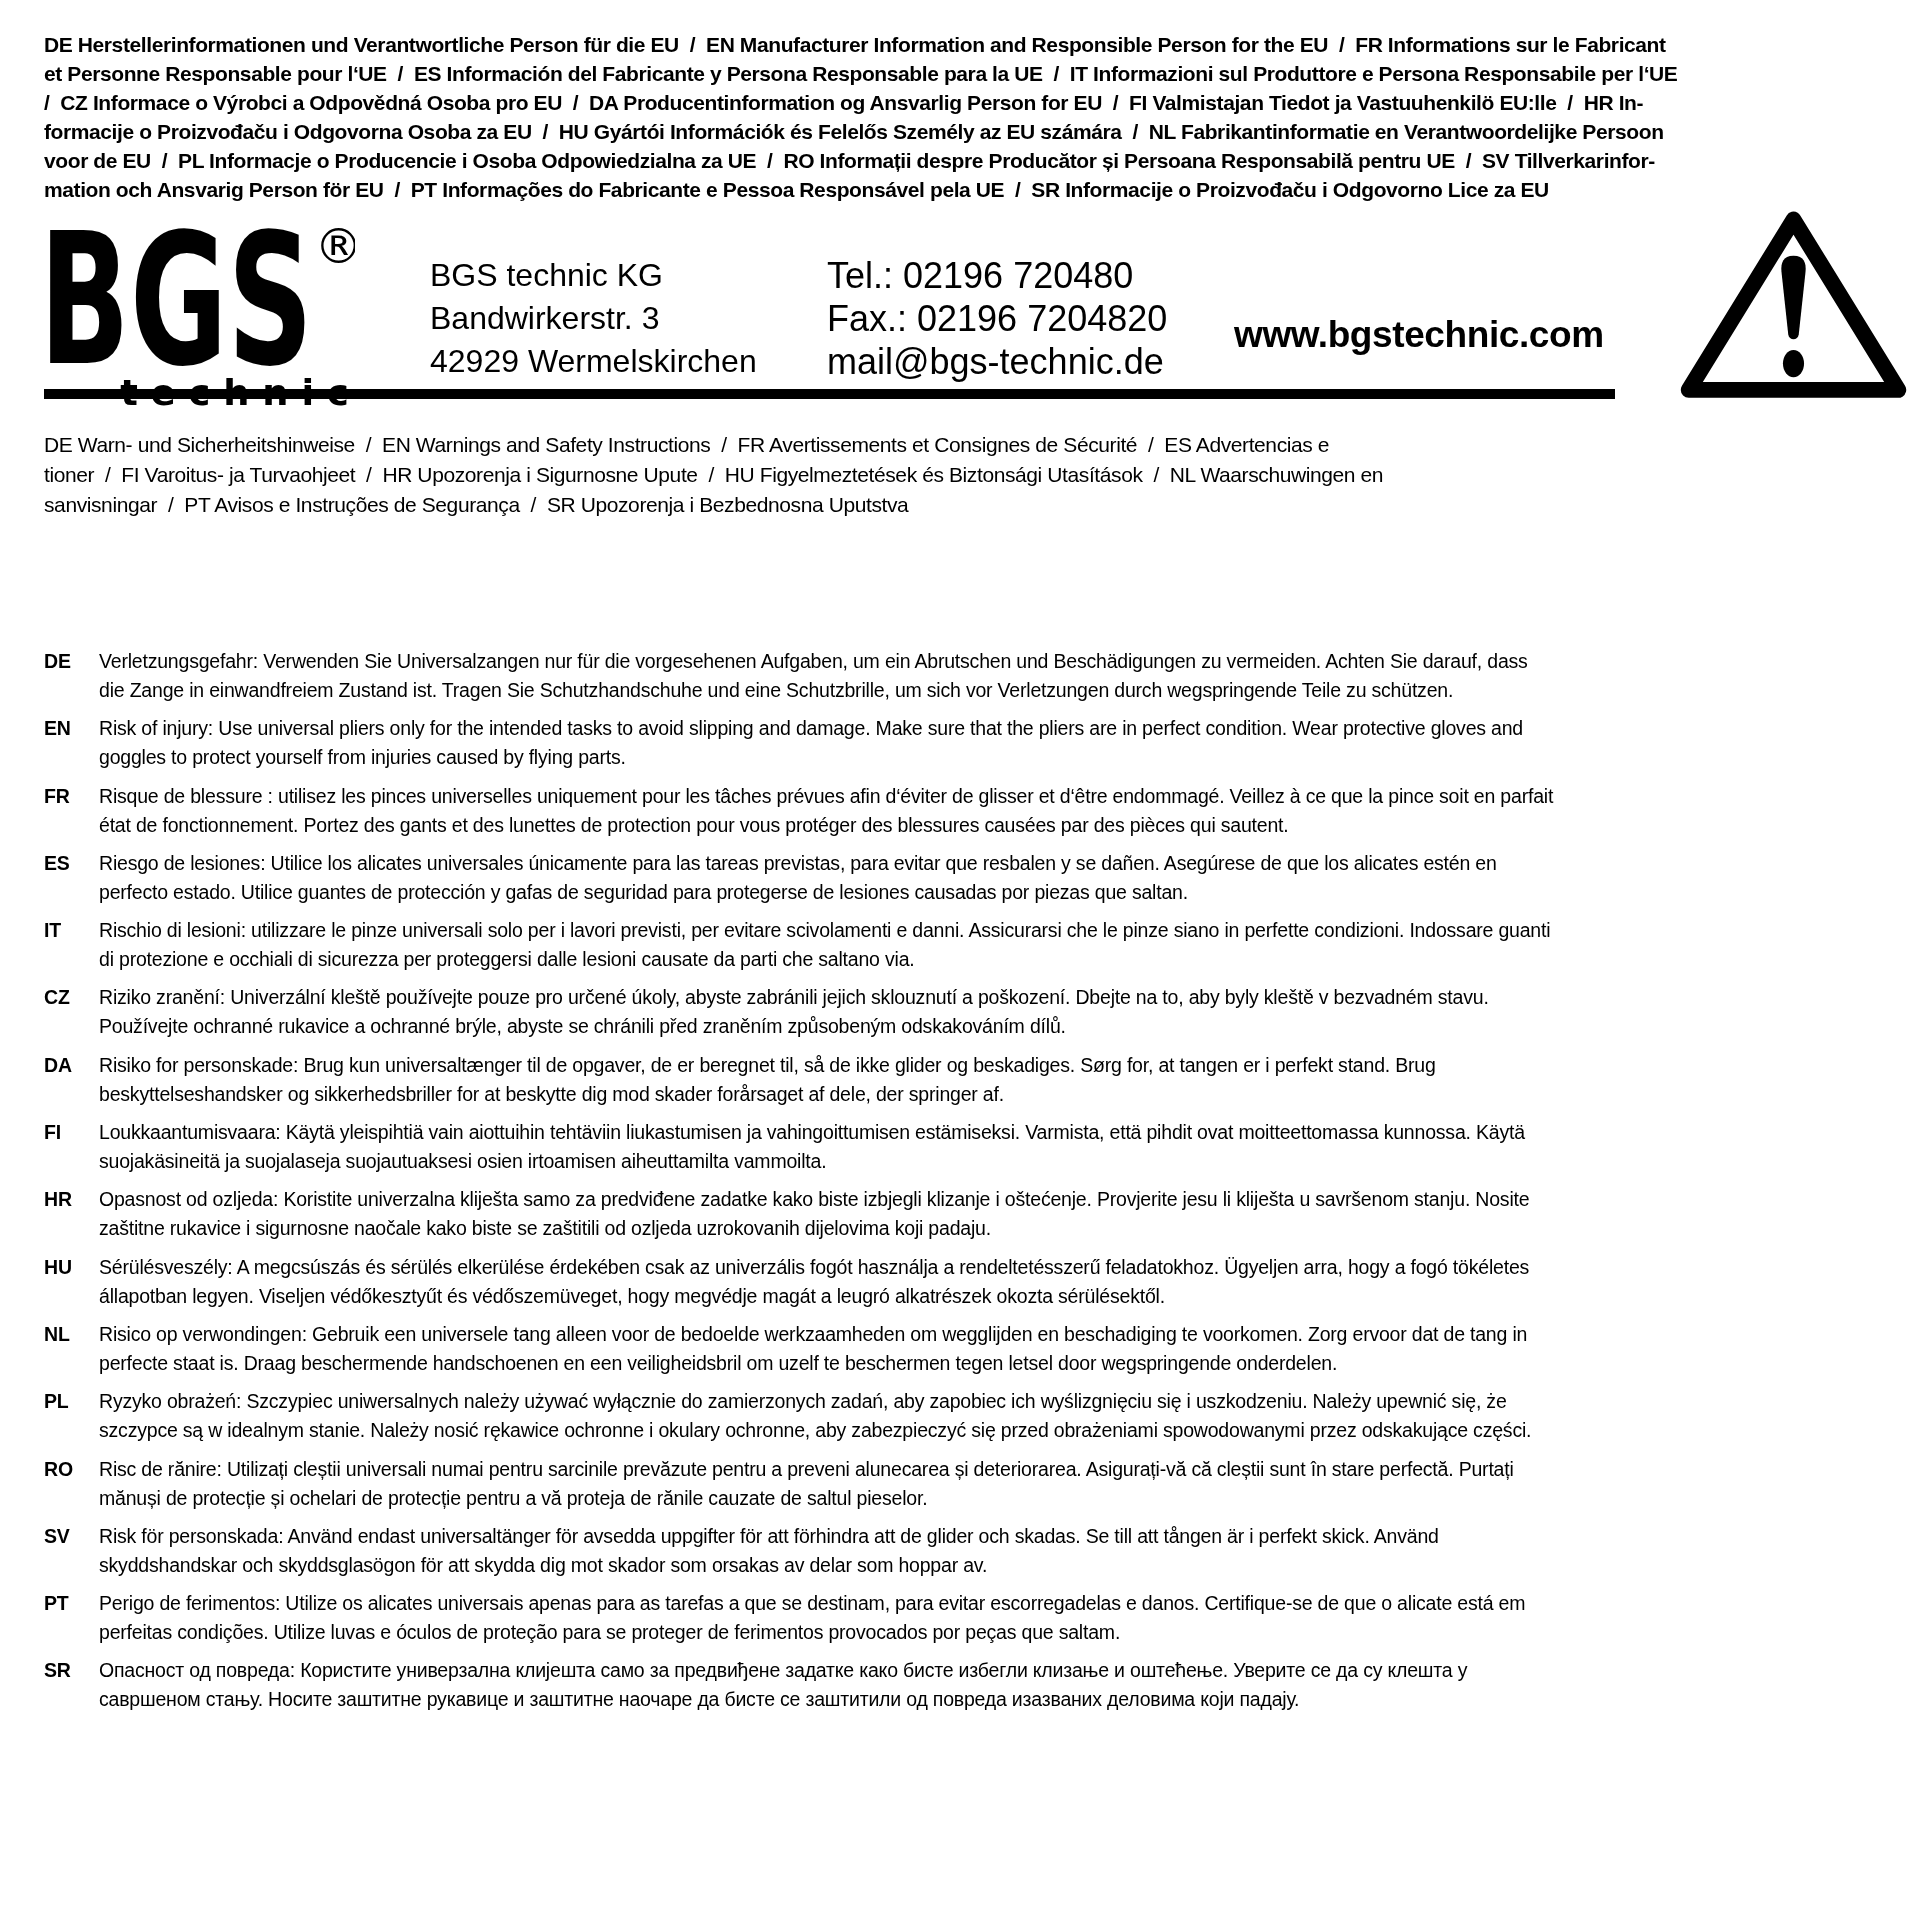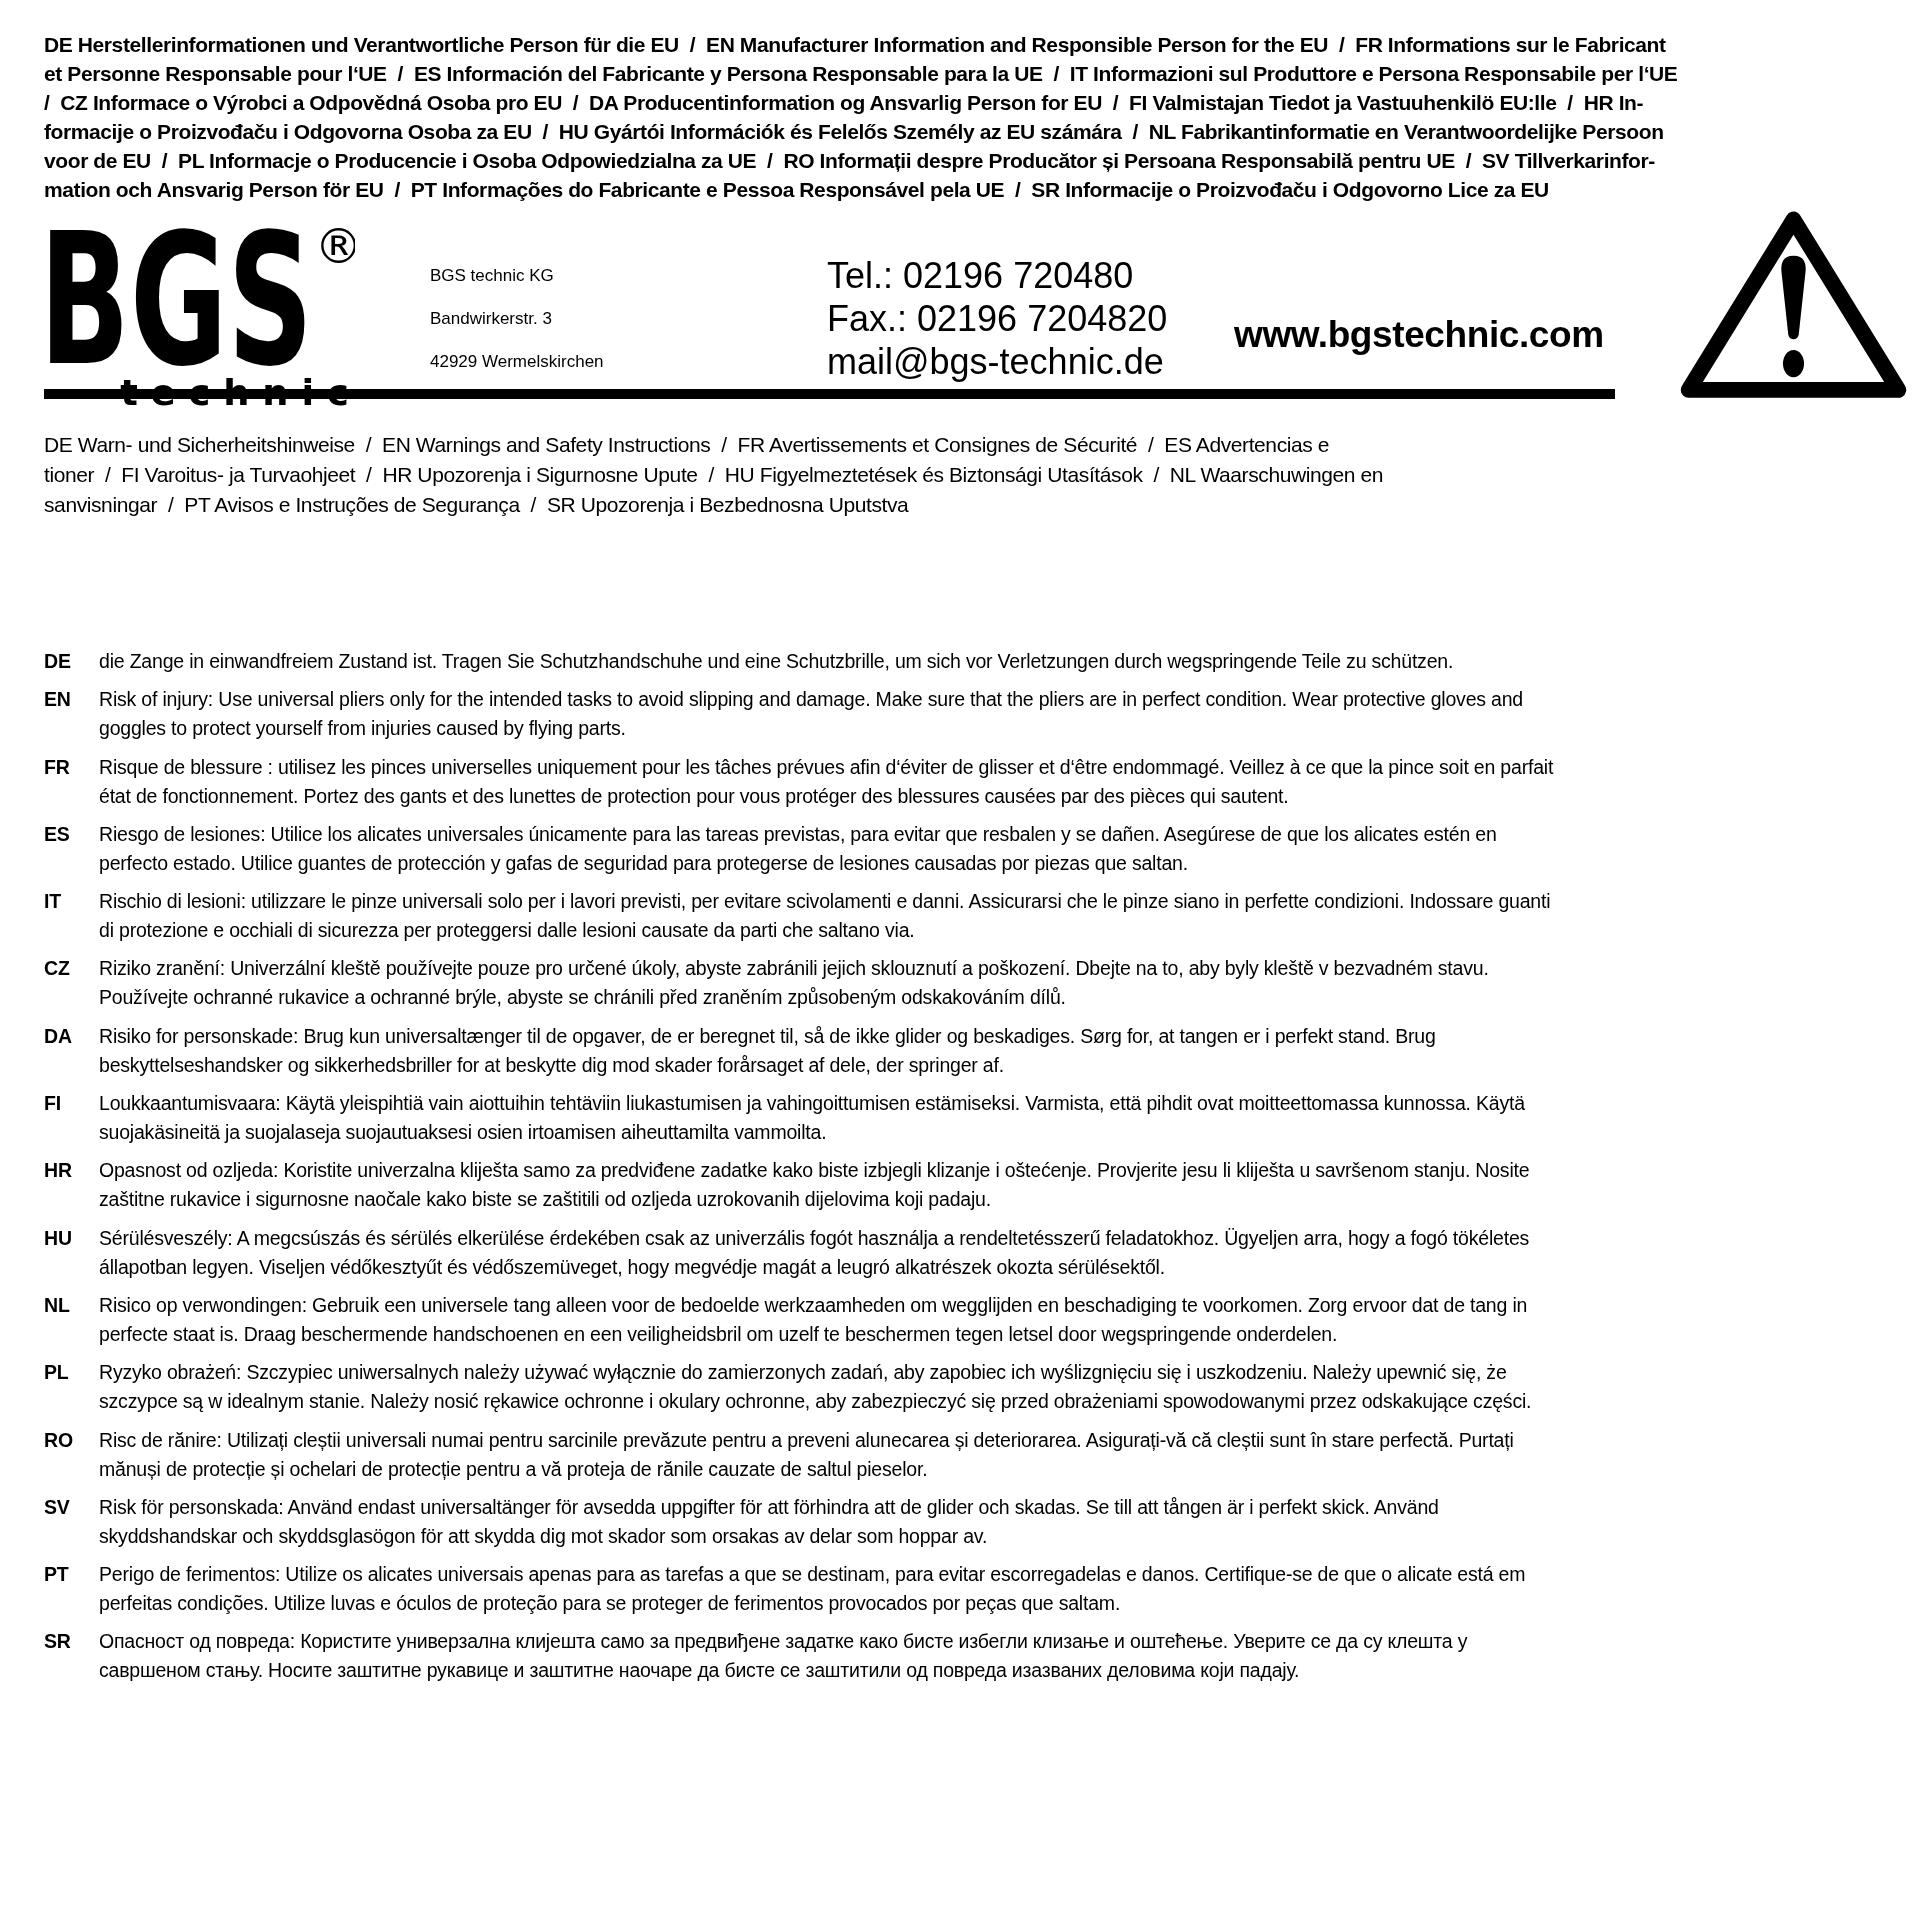--- a/index.html
+++ b/index.html
@@ -12,21 +12,21 @@
     overflow:hidden;
   }
   
   .hdr-top{
     position:absolute;left:44px;top:30px;width:1852px;
     font-weight:bold;font-size:21px;line-height:29px;letter-spacing:-0.4px;
   }
   .hline{white-space:pre;}
   
   .logo-wrap{position:absolute;left:44px;top:224px;width:311px;height:187px;}
-  .addr-col{position:absolute;left:430px;top:254px;font-size:17px;line-height:43px;}
+  .addr-col{position:absolute;left:430px;top:254px;font-size:32px;line-height:43px;}
   .tel-col{position:absolute;left:827px;top:254px;font-size:36px;line-height:43px;}
   .website{position:absolute;left:1234px;top:314px;font-size:37px;font-weight:bold;letter-spacing:-0.4px;}
   .tri-wrap{position:absolute;left:1680px;top:209px;width:227px;height:190px;}
   .rule{position:absolute;left:44px;top:389px;width:1571px;height:10px;background:#000;}
   
   .hdr-warn{
     position:absolute;left:44px;top:430px;width:1852px;
     font-weight:normal;font-size:21px;line-height:30px;letter-spacing:-0.4px;
   }
   
@@ -88,20 +88,21 @@
   <div class="hdr-warn">
       <div class="hline">DE Warn- und Sicherheitshinweise  /  EN Warnings and Safety Instructions  /  FR Avertissements et Consignes de Sécurité  /  ES Advertencias e</div>
       <div class="hline">tioner  /  FI Varoitus- ja Turvaohjeet  /  HR Upozorenja i Sigurnosne Upute  /  HU Figyelmeztetések és Biztonsági Utasítások  /  NL Waarschuwingen en</div>
       <div class="hline">sanvisningar  /  PT Avisos e Instruções de Segurança  /  SR Upozorenja i Bezbednosna Uputstva</div>
     </div>
 
   <div class="notes">
     <div class="note">
       <div class="code">DE</div>
       <div class="txt">
+          <div class="nline">Verletzungsgefahr: Verwenden Sie Universalzangen nur für die vorgesehenen Aufgaben, um ein Abrutschen und Beschädigungen zu vermeiden. Achten Sie darauf, dass</div>
           <div class="nline">die Zange in einwandfreiem Zustand ist. Tragen Sie Schutzhandschuhe und eine Schutzbrille, um sich vor Verletzungen durch wegspringende Teile zu schützen.</div>
         </div>
     </div>
 
     <div class="note">
       <div class="code">EN</div>
       <div class="txt">
           <div class="nline">Risk of injury: Use universal pliers only for the intended tasks to avoid slipping and damage. Make sure that the pliers are in perfect condition. Wear protective gloves and</div>
           <div class="nline">goggles to protect yourself from injuries caused by flying parts.</div>
         </div>

